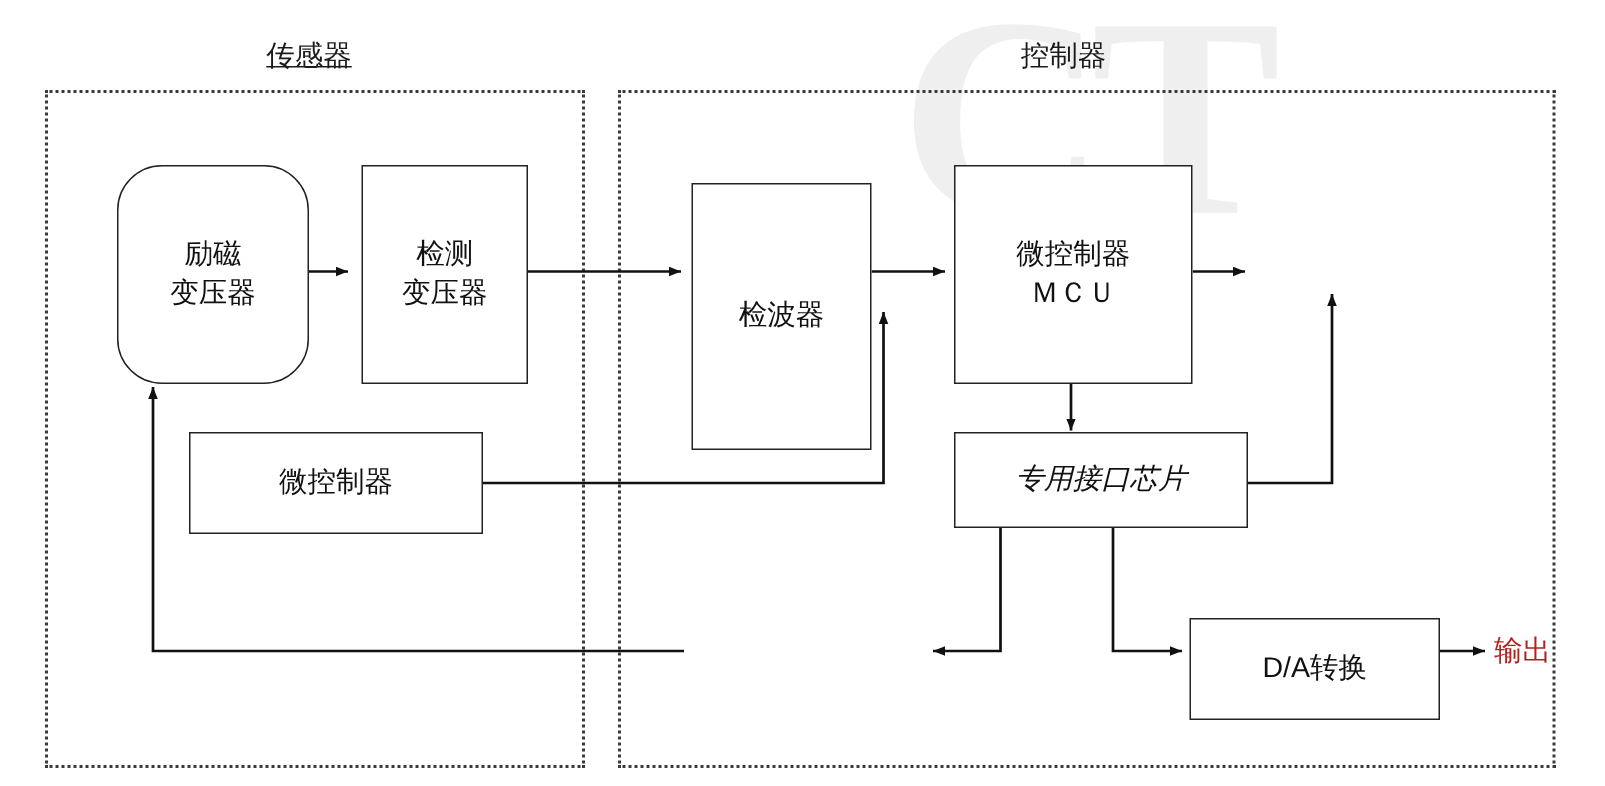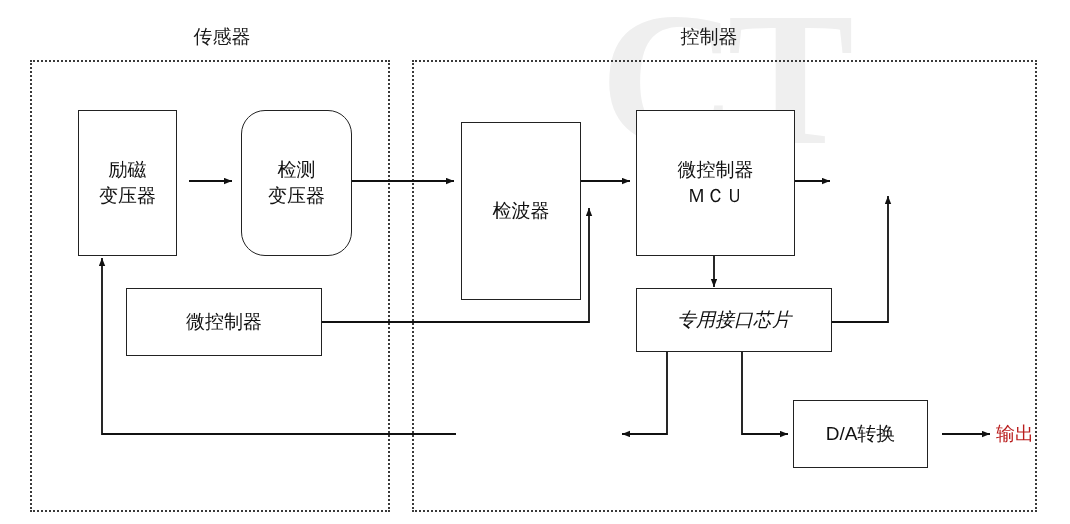--- a/index.html
+++ b/index.html
@@ -75,21 +75,21 @@
 </head>
 <body>
 
 <div id="diagram">
 
   <div class="watermark">CT</div>
 
   <div class="group-box" style="left:30px; top:60px; width:360px; height:452px;"></div>
   <div class="group-box" style="left:412px; top:60px; width:625px; height:452px;"></div>
 
-  <div class="group-label" style="left:162px; top:24px; width:120px;">传感器</div>
+  <div class="group-label" style="left:146px; top:24px; width:120px;text-decoration:underline;">传感器</div>
   <div class="group-label" style="left:649px; top:24px; width:120px;">控制器</div>
 
   <svg class="wires" viewBox="0 0 1070 524">
     <defs>
       <marker id="arrow" markerWidth="9" markerHeight="9" refX="8" refY="3.2" orient="auto" markerUnits="userSpaceOnUse">
         <path d="M0,0 L8,3.2 L0,6.4 z" fill="#111111"></path>
       </marker>
     </defs>
     <g stroke="#111111" stroke-width="1.8" fill="none">
 
@@ -110,34 +110,34 @@
       <path d="M667,352 L667,434 L622,434" marker-end="url(#arrow)"></path>
 
       <path d="M742,352 L742,434 L788,434" marker-end="url(#arrow)"></path>
 
       <line x1="942" y1="434" x2="990" y2="434" marker-end="url(#arrow)"></line>
 
       <path d="M456,434 L102,434 L102,258" marker-end="url(#arrow)"></path>
     </g>
   </svg>
 
-  <div class="node" style="left:78px; top:110px; width:99px; height:146px;">励磁
+  <div class="node" style="left:78px; top:110px; width:128px; height:146px;border-radius:30px;">励磁
 变压器</div>
 
-  <div class="node" style="left:241px; top:110px; width:111px; height:146px;border-radius:24px;">检测
+  <div class="node" style="left:241px; top:110px; width:111px; height:146px;">检测
 变压器</div>
 
   <div class="node" style="left:461px; top:122px; width:120px; height:178px;">检波器</div>
 
   <div class="node" style="left:636px; top:110px; width:159px; height:146px;">微控制器
 ＭＣＵ</div>
 
 
   <div class="node" style="left:126px; top:288px; width:196px; height:68px;">微控制器</div>
 
   <div class="node" style="left:636px; top:288px; width:196px; height:64px;font-style:italic;">专用接口芯片</div>
 
 
-  <div class="node" style="left:793px; top:400px; width:135px; height:68px;">D/A转换</div>
+  <div class="node" style="left:793px; top:412px; width:167px; height:68px;">D/A转换</div>
 
   <div class="free-label" style="left:996px; top:421px;">输出</div>
 
 </div>
 
 </body></html>

